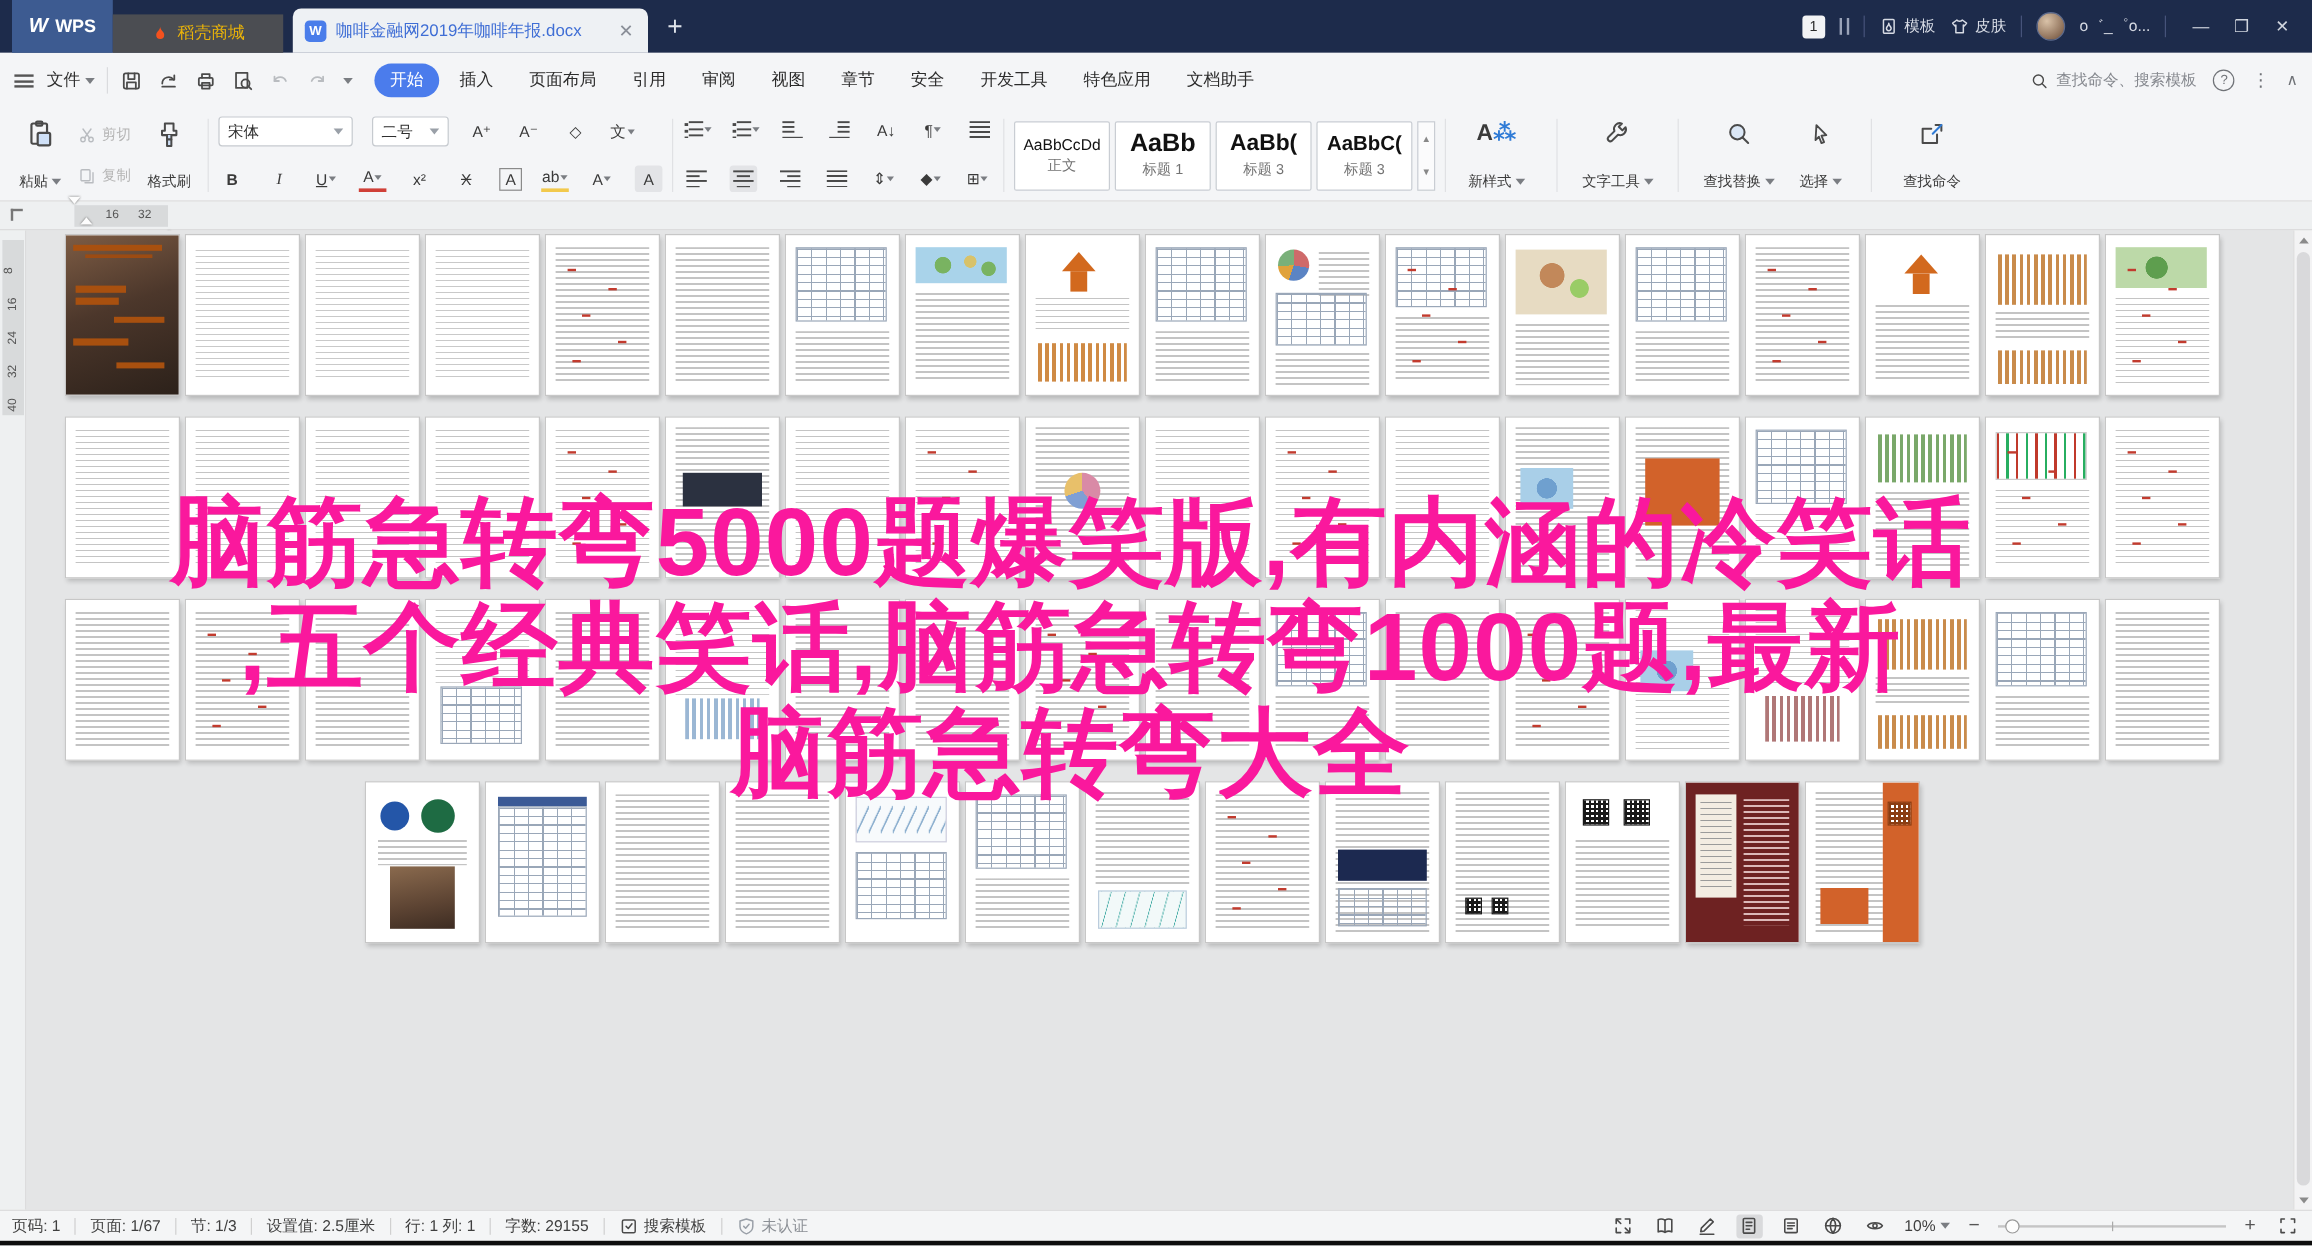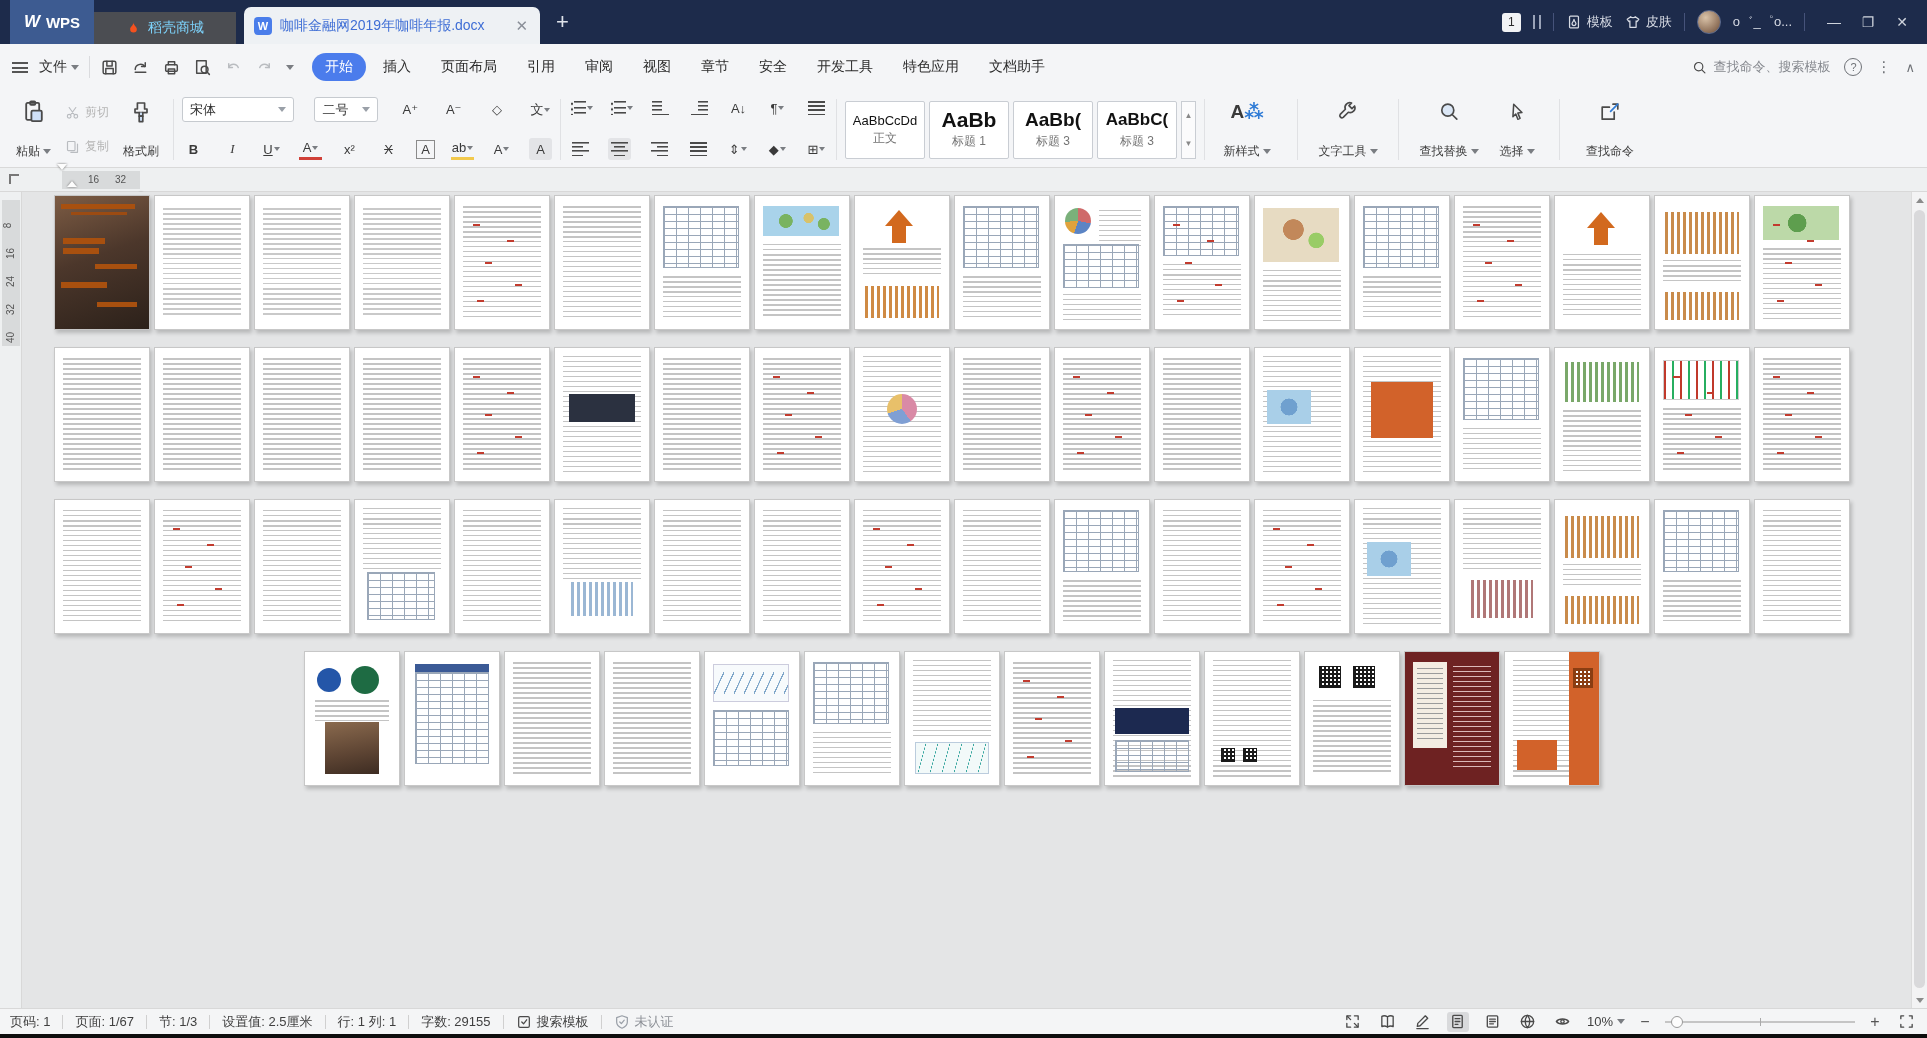--- a/index.html
+++ b/index.html
@@ -7,21 +7,21 @@
   body { font-family:"Liberation Sans","DejaVu Sans",sans-serif; font-size:13px; color:#333; background:#e4e5e6; }
   svg { display:block; }
   .ico { stroke:#4a4a4a; fill:none; stroke-width:1.4; stroke-linecap:round; stroke-linejoin:round; }
   .ico.dis { stroke:#b9bcc0; }
   .ico.wht { stroke:#d7dbe4; }
 
   
   .titlebar { height:44px; background:#1d2b4b; display:flex; align-items:stretch; }
   .tab-wps { margin-left:10px; width:84px; background:#3d5b91; color:#fff; display:flex; align-items:center; justify-content:center; gap:7px; font-size:15px; font-weight:bold; }
   .wps-logo { font-style:italic; font-weight:900; font-size:17px; letter-spacing:-1px; }
-  .tab-store { width:142px; background:#4b4d52; color:#7dd3fc; display:flex; align-items:center; justify-content:center; gap:7px; font-size:14px;margin-top:12px; }
+  .tab-store { width:142px; background:#4b4d52; color:#eab308; display:flex; align-items:center; justify-content:center; gap:7px; font-size:14px;margin-top:12px; }
   .tab-doc { width:296px; background:#eef1f4; border-radius:7px 7px 0 0; margin-top:7px; margin-left:8px; display:flex; align-items:center; gap:8px; padding:0 10px; color:#3f6ed5; font-size:14px; }
   .docicon { width:18px; height:18px; background:#4a7dea; border-radius:4px; color:#fff; font-size:11px; font-weight:bold; display:flex; align-items:center; justify-content:center; flex:none; }
   .tab-doc .title { flex:1; white-space:nowrap; overflow:hidden; text-overflow:ellipsis; }
   .tab-doc .close { color:#8a8f98; font-size:15px; padding:0 2px; }
   .newtab { color:#dfe3ea; font-size:22px; display:flex; align-items:center; padding:0 16px; }
   .tb-right { margin-left:auto; display:flex; align-items:center; gap:12px; padding-right:8px; color:#d7dbe4; font-size:13px; }
   .badge1 { width:19px; height:19px; background:#f2f3f5; border-radius:3px; color:#2b2b2b; display:flex; align-items:center; justify-content:center; font-size:12px; }
   .pausebars { width:8px; height:14px; border-left:2px solid #9aa3b8; border-right:2px solid #9aa3b8; }
   .tbsep { width:1px; height:18px; background:#46537a; }
   .tb-btn { display:flex; align-items:center; gap:5px; }
@@ -49,21 +49,21 @@
 
   
   .toolbar { height:78px; background:#f4f5f7; border-bottom:1px solid #d9d9d9; display:flex; align-items:stretch; padding:5px 10px 3px; }
   .vsep { width:1px; background:#e0e1e4; margin:4px 8px; }
   .grp { display:flex; align-items:stretch; gap:8px; }
   .bigbtn { display:flex; flex-direction:column; align-items:center; justify-content:space-between; padding:4px 6px; font-size:12px; color:#3c3c3c; }
   .bigbtn .lbl { display:flex; align-items:center; gap:3px; }
   .stack2 { display:flex; flex-direction:column; justify-content:space-around; font-size:12px; }
   .stack2 .srow { display:flex; align-items:center; gap:5px; color:#b5b5b5; }
   .fontgrp,.pargrp { display:flex; flex-direction:column; justify-content:space-between; padding:2px 0 4px; }
-  .frow { display:flex; align-items:center; gap:16px;justify-content:space-between; }
+  .frow { display:flex; align-items:center; gap:16px; }
   .sel { border:1px solid #c6cacf; background:#fff; border-radius:3px; height:25px; display:flex; align-items:center; padding:0 7px; font-size:13px; color:#2e2e2e; justify-content:space-between; }
   .sel .caret { margin-left:8px; border-top-color:#9aa0a8; }
   .fbtn { min-width:23px; height:22px; display:flex; align-items:center; justify-content:center; font-size:13px; color:#3a3a3a; gap:1px; }
   .fbtn .caret { border-left-width:3.5px; border-right-width:3.5px; border-top-width:4px; }
   .fbtn.hl { background:#e3e4e7; border-radius:3px; }
   .mi { width:17px; height:14px; display:inline-block; }
   .mi-al { background:linear-gradient(#4a4a4a,#4a4a4a) 0 0/17px 1.6px no-repeat, linear-gradient(#4a4a4a,#4a4a4a) 0 4.2px/11px 1.6px no-repeat, linear-gradient(#4a4a4a,#4a4a4a) 0 8.4px/17px 1.6px no-repeat, linear-gradient(#4a4a4a,#4a4a4a) 0 12.6px/11px 1.6px no-repeat; }
   .mi-ac { background:linear-gradient(#4a4a4a,#4a4a4a) center 0/17px 1.6px no-repeat, linear-gradient(#4a4a4a,#4a4a4a) center 4.2px/11px 1.6px no-repeat, linear-gradient(#4a4a4a,#4a4a4a) center 8.4px/17px 1.6px no-repeat, linear-gradient(#4a4a4a,#4a4a4a) center 12.6px/11px 1.6px no-repeat; }
   .mi-ar { background:linear-gradient(#4a4a4a,#4a4a4a) right 0/17px 1.6px no-repeat, linear-gradient(#4a4a4a,#4a4a4a) right 4.2px/11px 1.6px no-repeat, linear-gradient(#4a4a4a,#4a4a4a) right 8.4px/17px 1.6px no-repeat, linear-gradient(#4a4a4a,#4a4a4a) right 12.6px/11px 1.6px no-repeat; }
   .mi-aj { background:repeating-linear-gradient(to bottom,#4a4a4a 0 1.6px,transparent 1.6px 4.2px); }
@@ -761,20 +761,25 @@
           <div style="position:absolute;top:16px;bottom:45px;left:12px;right:56px;background:repeating-linear-gradient(to bottom,#9a9a9a 0 1.5px,transparent 1.5px 5px)"></div>
           <div style="position:absolute;top:14px;bottom:14px;left:48px;right:8px;background:repeating-linear-gradient(to bottom,#dcb9b9 0 1.5px,transparent 1.5px 5px)"></div>
         </div>
         <div class="pg" style="left: 1482px; top: 459px;">
           <div style="position:absolute;top:8px;bottom:8px;left:8px;right:30px;background:repeating-linear-gradient(to bottom,#c4c4c4 0 1.5px,transparent 1.5px 5px)"></div>
           <div style="position:absolute;left:64px;top:0px;width:30px;height:133px;background:#d2622a"></div>
           <div style="position:absolute;left:68px;top:16px;width:20px;height:20px;background:repeating-linear-gradient(0deg,#8a3d12 0 2px,transparent 2px 4px),repeating-linear-gradient(90deg,#8a3d12 0 2px,#fff 2px 4px);border:1px solid #8a3d12"></div>
           <div style="position:absolute;left:12px;top:88px;width:40px;height:30px;background:#d2622a"></div>
         </div>
       </div>
+    <div class="watermark" style="color: rgb(250, 24, 157);">
+      <div>脑筋急转弯5000题爆笑版,有内涵的冷笑话</div>
+      <div>,五个经典笑话,脑筋急转弯1000题,最新</div>
+      <div>脑筋急转弯大全</div>
+    </div>
   </div>
   <div class="vscroll">
     <span class="up">
         <span class="tri8u"></span>
       </span>
     <span class="sthumb"></span>
     <span class="dn">
         <span class="tri8d"></span>
       </span>
   </div>

